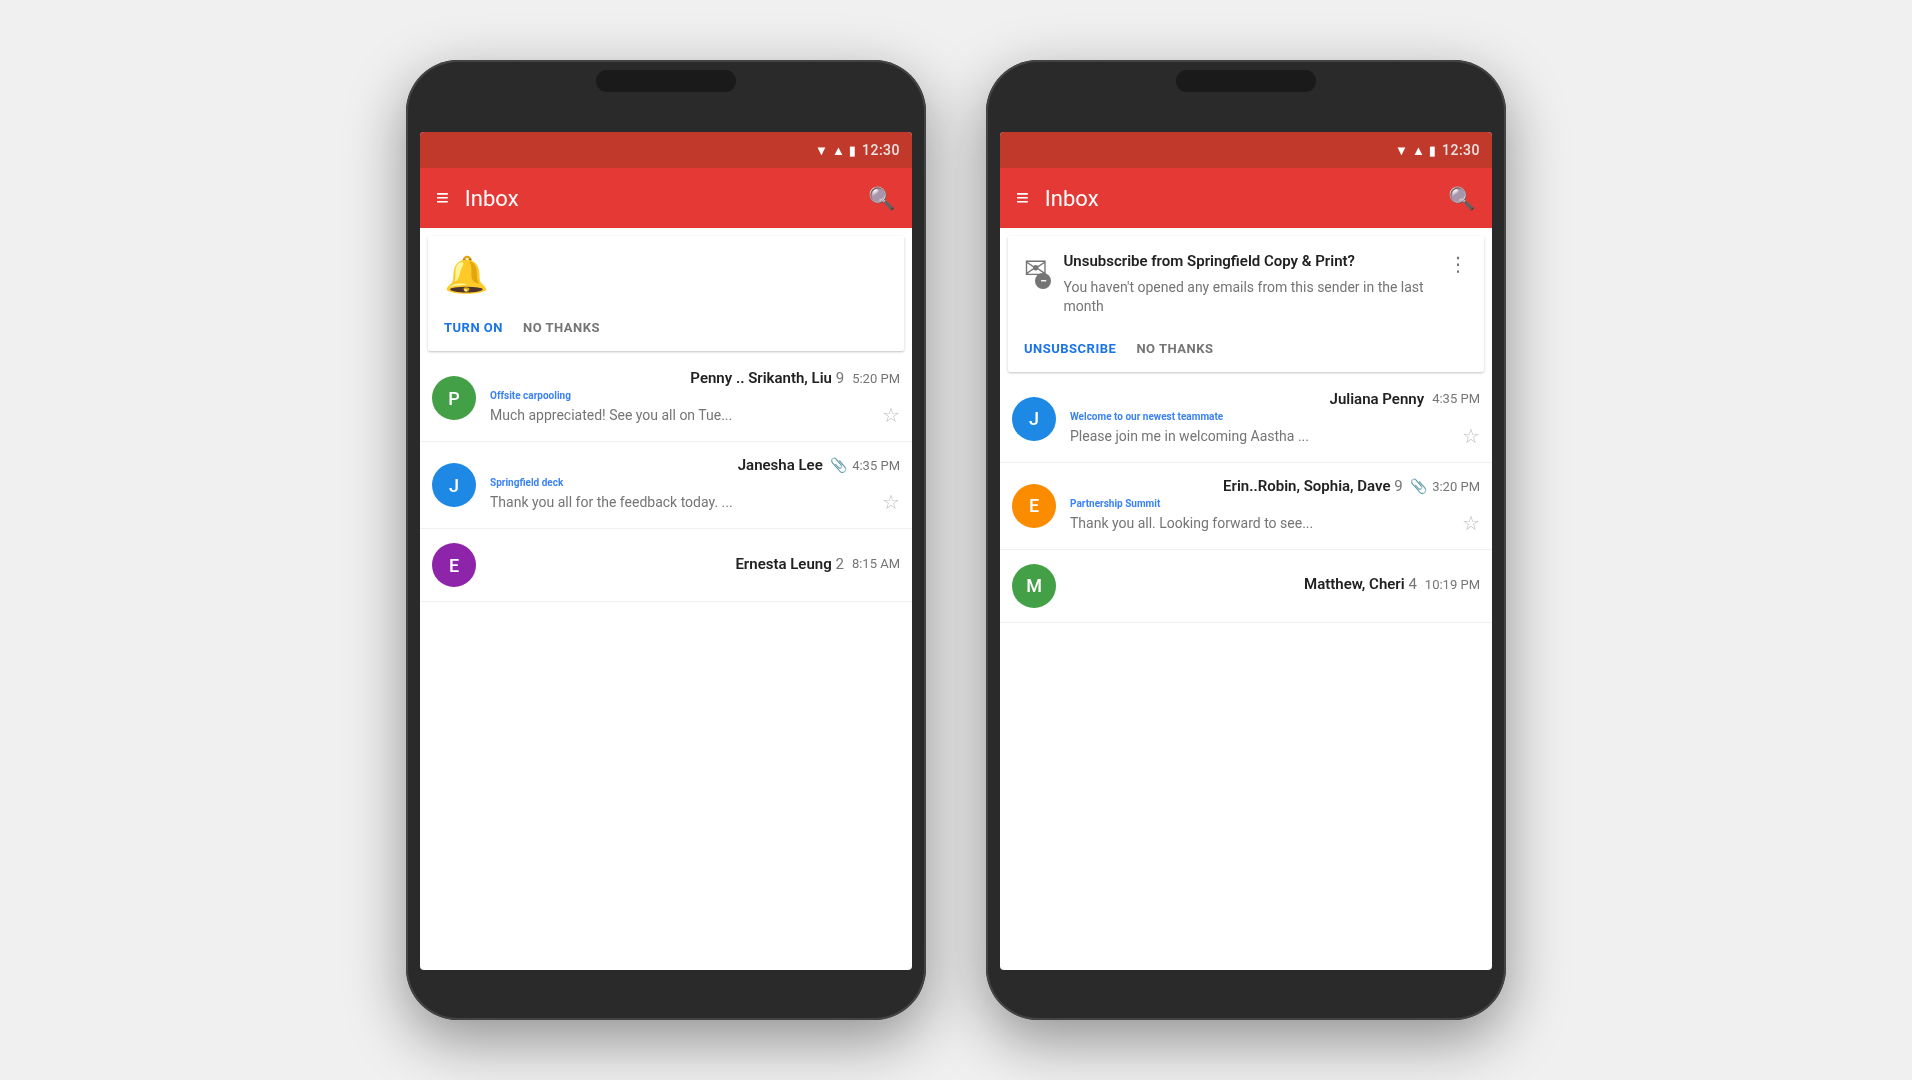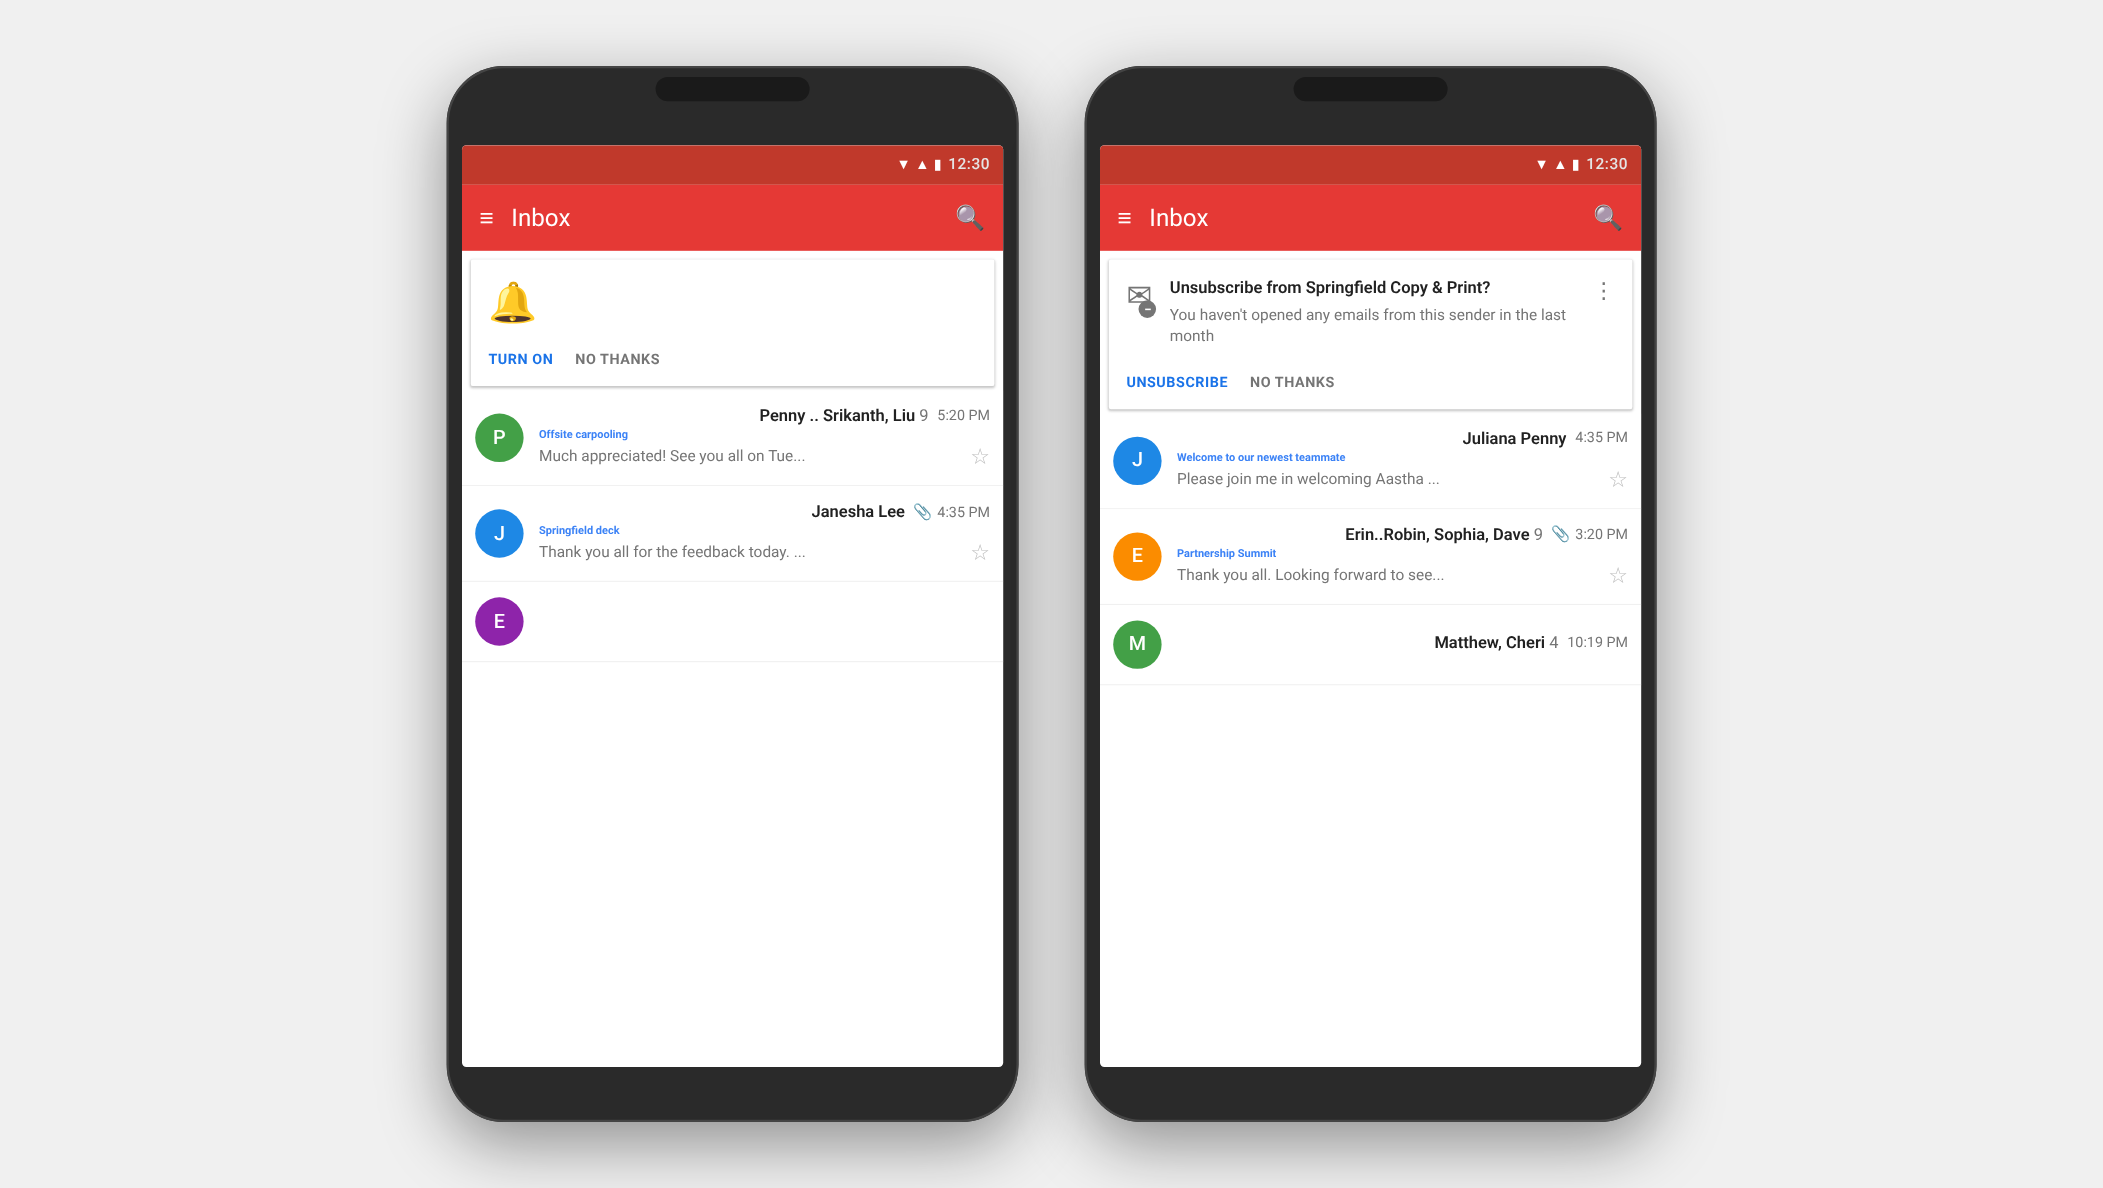--- a/index.html
+++ b/index.html
@@ -328,20 +328,26 @@
           <div class="email-subject">Springfield deck</div>
           <div class="email-preview-row">
             <span class="email-preview">Thank you all for the feedback today. ...</span>
             <span class="star-icon">☆</span>
           </div>
         </div>
       </div>
 
       <div class="email-item">
         <div class="avatar" style="background-color: #8e24aa;">E</div>
+        <div class="email-content">
+          <div class="email-top">
+            <span class="email-sender">Ernesta Leung <span class="email-count">2</span></span>
+            <span class="email-time">8:15 AM</span>
+          </div>
+        </div>
       </div>
     </div>
 
   </div>
 </div>
 
 <div class="phone-wrapper">
   <div class="phone-shell"></div>
   <div class="phone-top-bar"></div>
   <div class="phone-screen">

